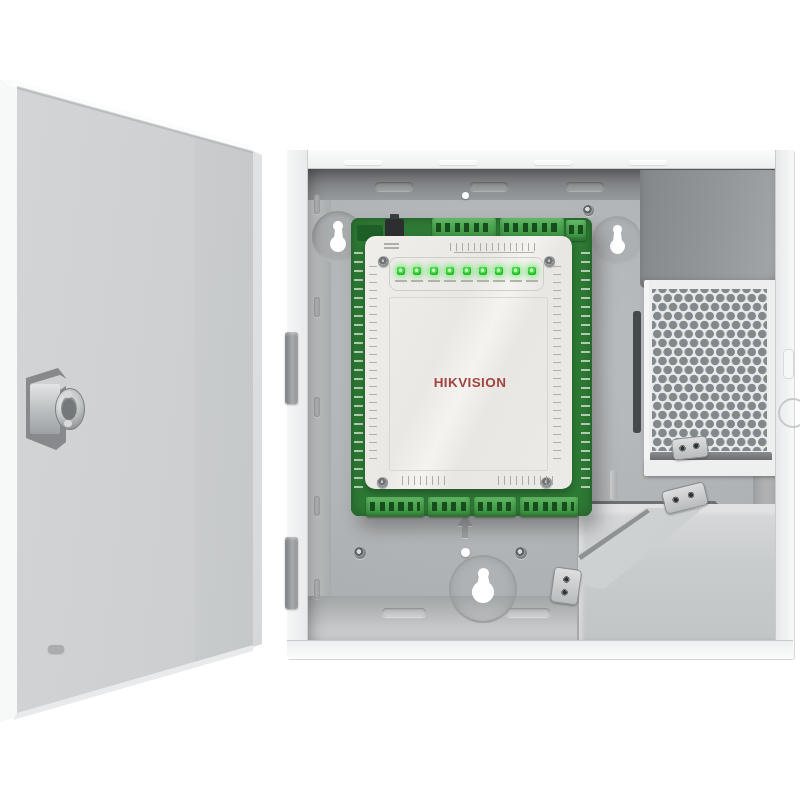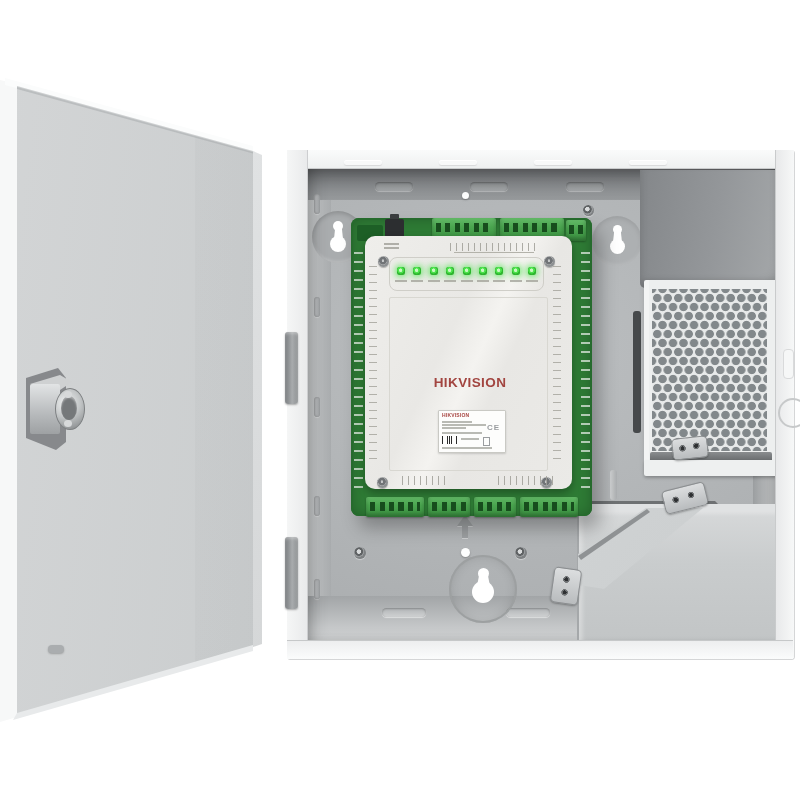--- a/index.html
+++ b/index.html
@@ -337,32 +337,20 @@
   <div class="abs ledlbl" style="left:444px;top:280px;"></div>
   <div class="abs ledlbl" style="left:461px;top:280px;"></div>
   <div class="abs ledlbl" style="left:477px;top:280px;"></div>
   <div class="abs ledlbl" style="left:493px;top:280px;"></div>
   <div class="abs ledlbl" style="left:510px;top:280px;"></div>
   <div class="abs ledlbl" style="left:526px;top:280px;"></div>
 
   <div class="abs" id="inner-rect"></div>
   <div class="abs" id="logo">HIKVISION</div>
 
-  <div class="abs" id="label">
-    <span id="label-brand">HIKVISION</span>
-    <div class="lline" style="left:3px;top:10px;width:30px;"></div>
-    <div class="lline" style="left:3px;top:13px;width:44px;"></div>
-    <div class="lline" style="left:3px;top:16px;width:24px;"></div>
-    <div class="lline" style="left:3px;top:21px;width:40px;"></div>
-    <div class="lline" style="left:22px;top:27px;width:18px;"></div>
-    <div class="lline" style="left:3px;top:36px;width:50px;"></div>
-    <span id="label-ce">CE</span>
-    <div id="label-barcode"></div>
-    <div id="label-weee"></div>
-  </div>
 
   <div class="abs htick" id="ticks-bot-a"></div>
   <div class="abs htick" id="ticks-bot-b"></div>
 
   <div class="abs" id="flange-top"></div>
   <div class="abs" id="flange-left"></div>
   <div class="abs" id="flange-right"></div>
   <div class="abs" id="flange-bottom"></div>
   <div class="abs dashh" style="left:344px;top:160px;"></div>
   <div class="abs dashh" style="left:439px;top:160px;"></div>

